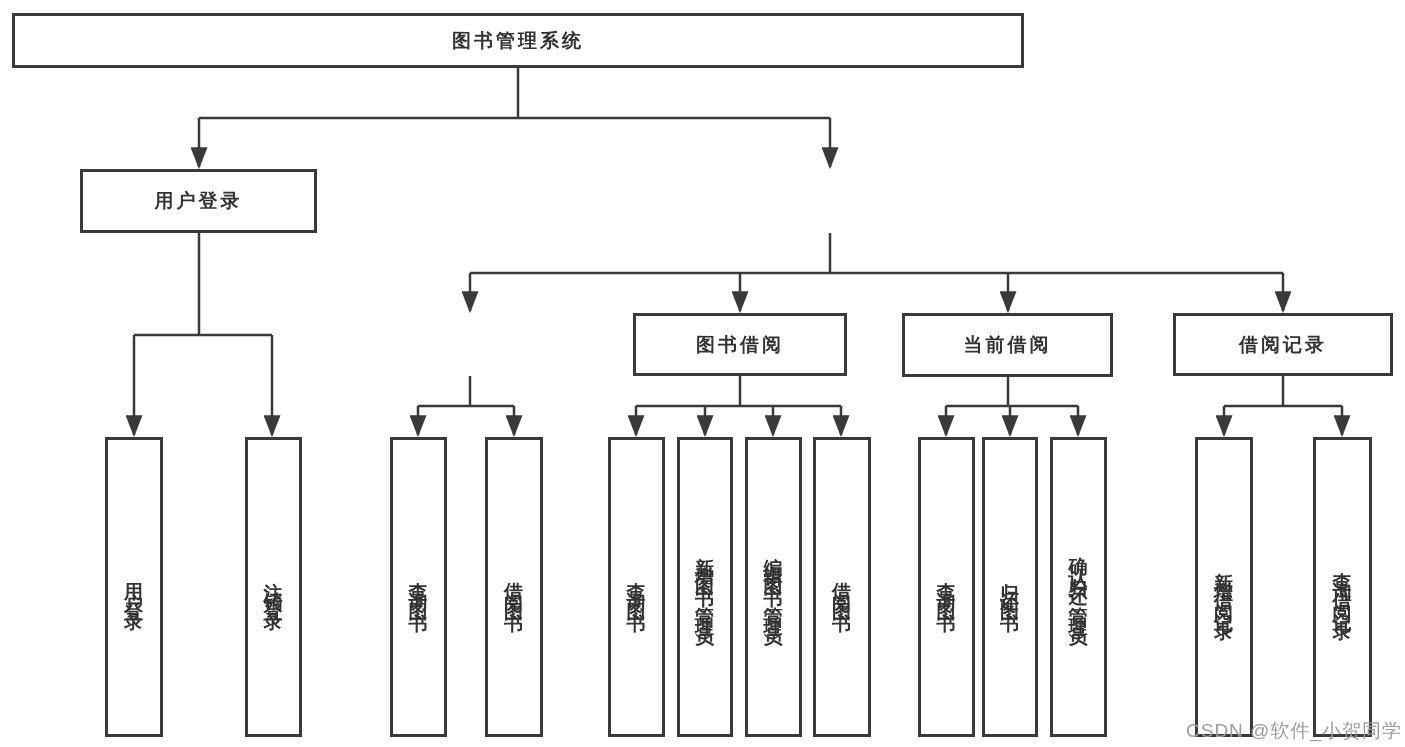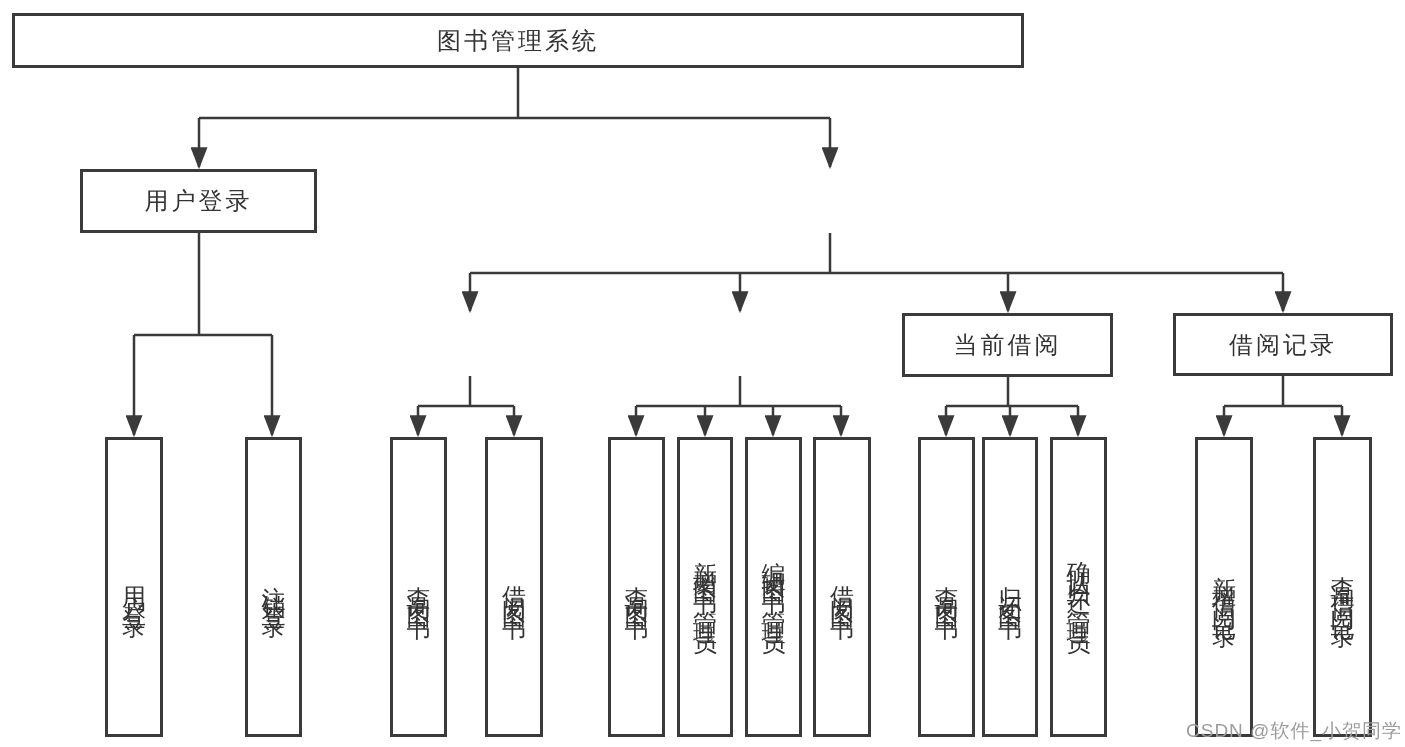--- a/index.html
+++ b/index.html
@@ -5,21 +5,21 @@
   html,body{margin:0;padding:0;background:#fff;}
   .canvas{
     position:relative;width:1405px;height:747px;background:#ffffff;
     font-family:"Liberation Sans",sans-serif;overflow:hidden;
   }
   .wires{position:absolute;left:0;top:0;}
   .box{
     position:absolute;box-sizing:border-box;border:3px solid #3a3a3a;background:#ffffff;
     display:flex;align-items:center;justify-content:center;color:#333333;
   }
-  .box span{font-size:24px;letter-spacing:3px;white-space:nowrap;}
+  .box span{font-size:19px;letter-spacing:3px;white-space:nowrap;font-weight:bold;}
   .box.v span{
     writing-mode:vertical-rl;text-orientation:mixed;
     letter-spacing:10px;white-space:normal;line-height:1;
   }
   .watermark{
     position:absolute;left:1186px;top:718px;font-size:19px;color:#9c9c9c;
     letter-spacing:1px;white-space:nowrap;
   }
 </style>
 </head>
@@ -78,20 +78,23 @@
   </svg>
 
   <div class="box" style="left:12px;top:13px;width:1012px;height:55px">
     <span>图书管理系统</span>
   </div>
 
   <div class="box" style="left:80px;top:169px;width:237px;height:64px">
     <span>用户登录</span>
   </div>
 
+  <div class="box" style="left:633px;top:313px;width:214px;height:63px">
+    <span>图书借阅</span>
+  </div>
   <div class="box" style="left:1173px;top:313px;width:220px;height:63px">
     <span>借阅记录</span>
   </div>
   <div class="box" style="left:902px;top:313px;width:211px;height:64px">
     <span>当前借阅</span>
   </div>
 
   <div class="box v" style="left:105px;top:437px;width:58px;height:300px">
     <span>用户登录</span>
   </div>

